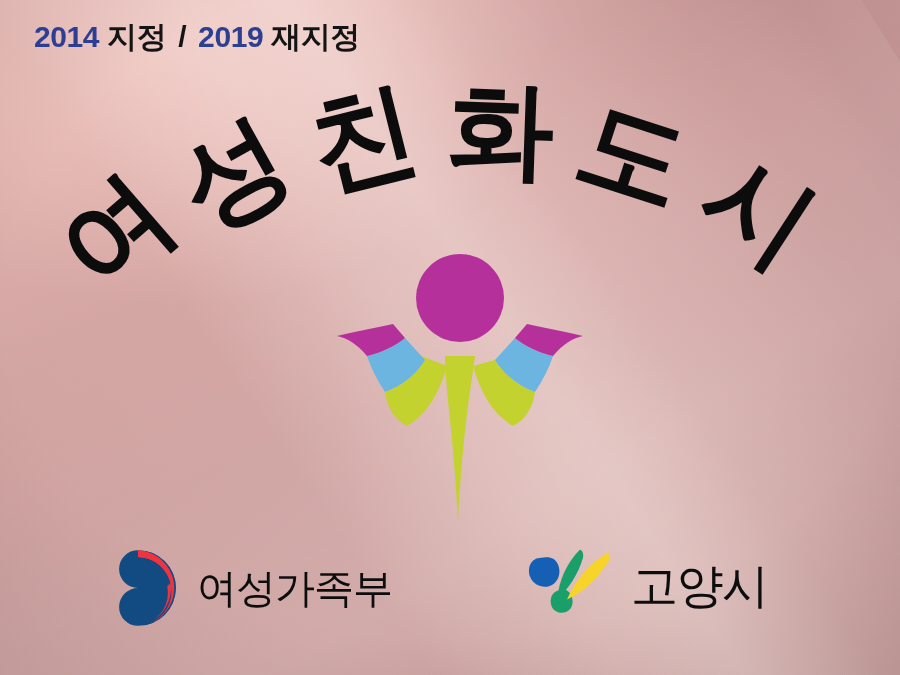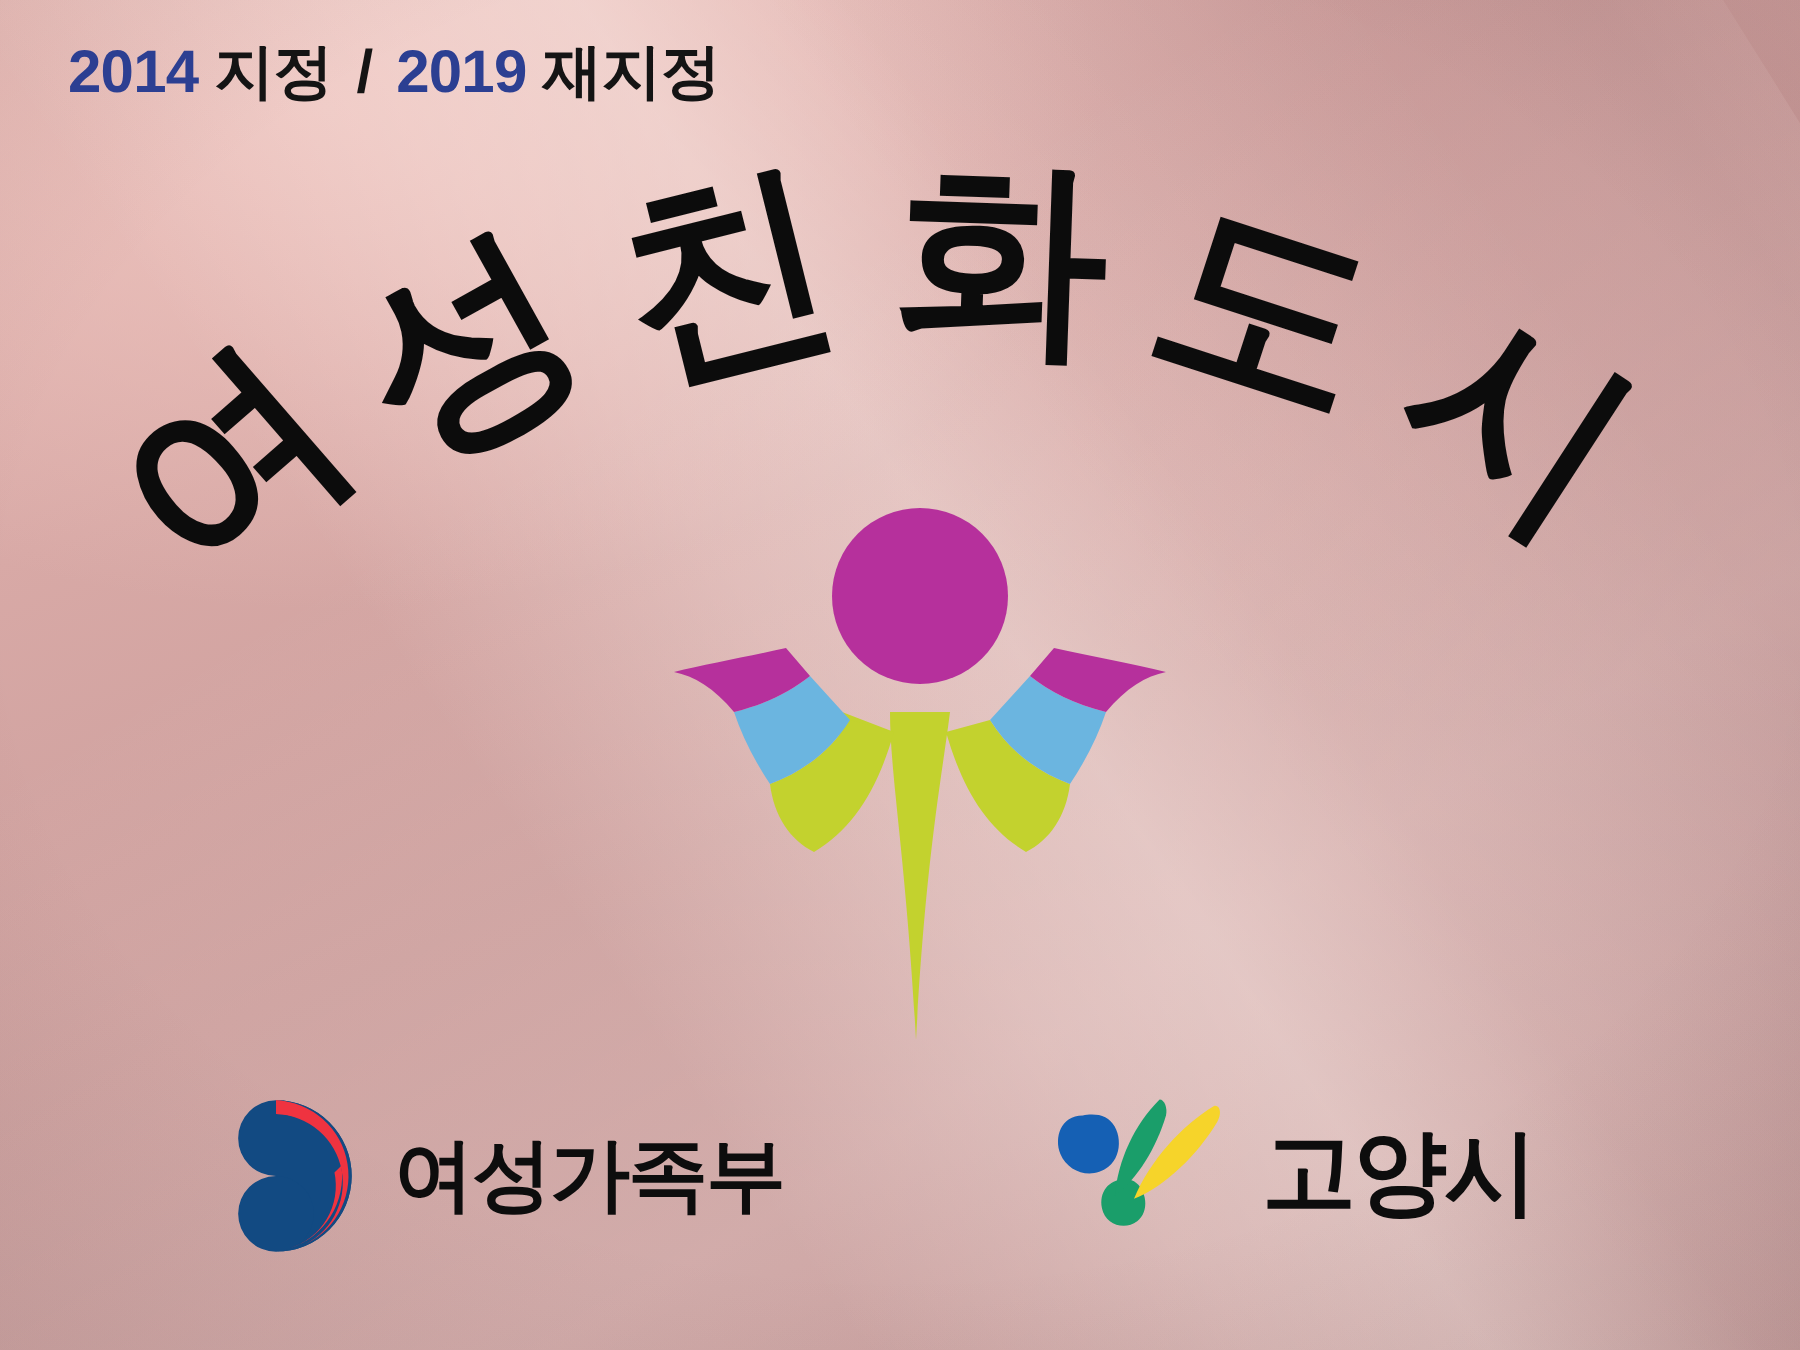--- a/index.html
+++ b/index.html
@@ -138,21 +138,21 @@
     position: absolute;
     display: flex;
     align-items: center;
     gap: 16px;
   }
   .lb-mogef { left: 95px; top: 8px; }
   .lb-goyang { left: 527px; top: 8px; }
   .logo-text {
     color: #0d0d0d;
     font-size: 40px;
-    font-weight: 700;
+    font-weight: 400;
     letter-spacing: -1px;
     line-height: 1;
     white-space: nowrap;
   }
   .goyang-text { font-size: 47px; letter-spacing: -1.5px; }
 </style>
 </head>
 <body>
 
 <div id="stage">

